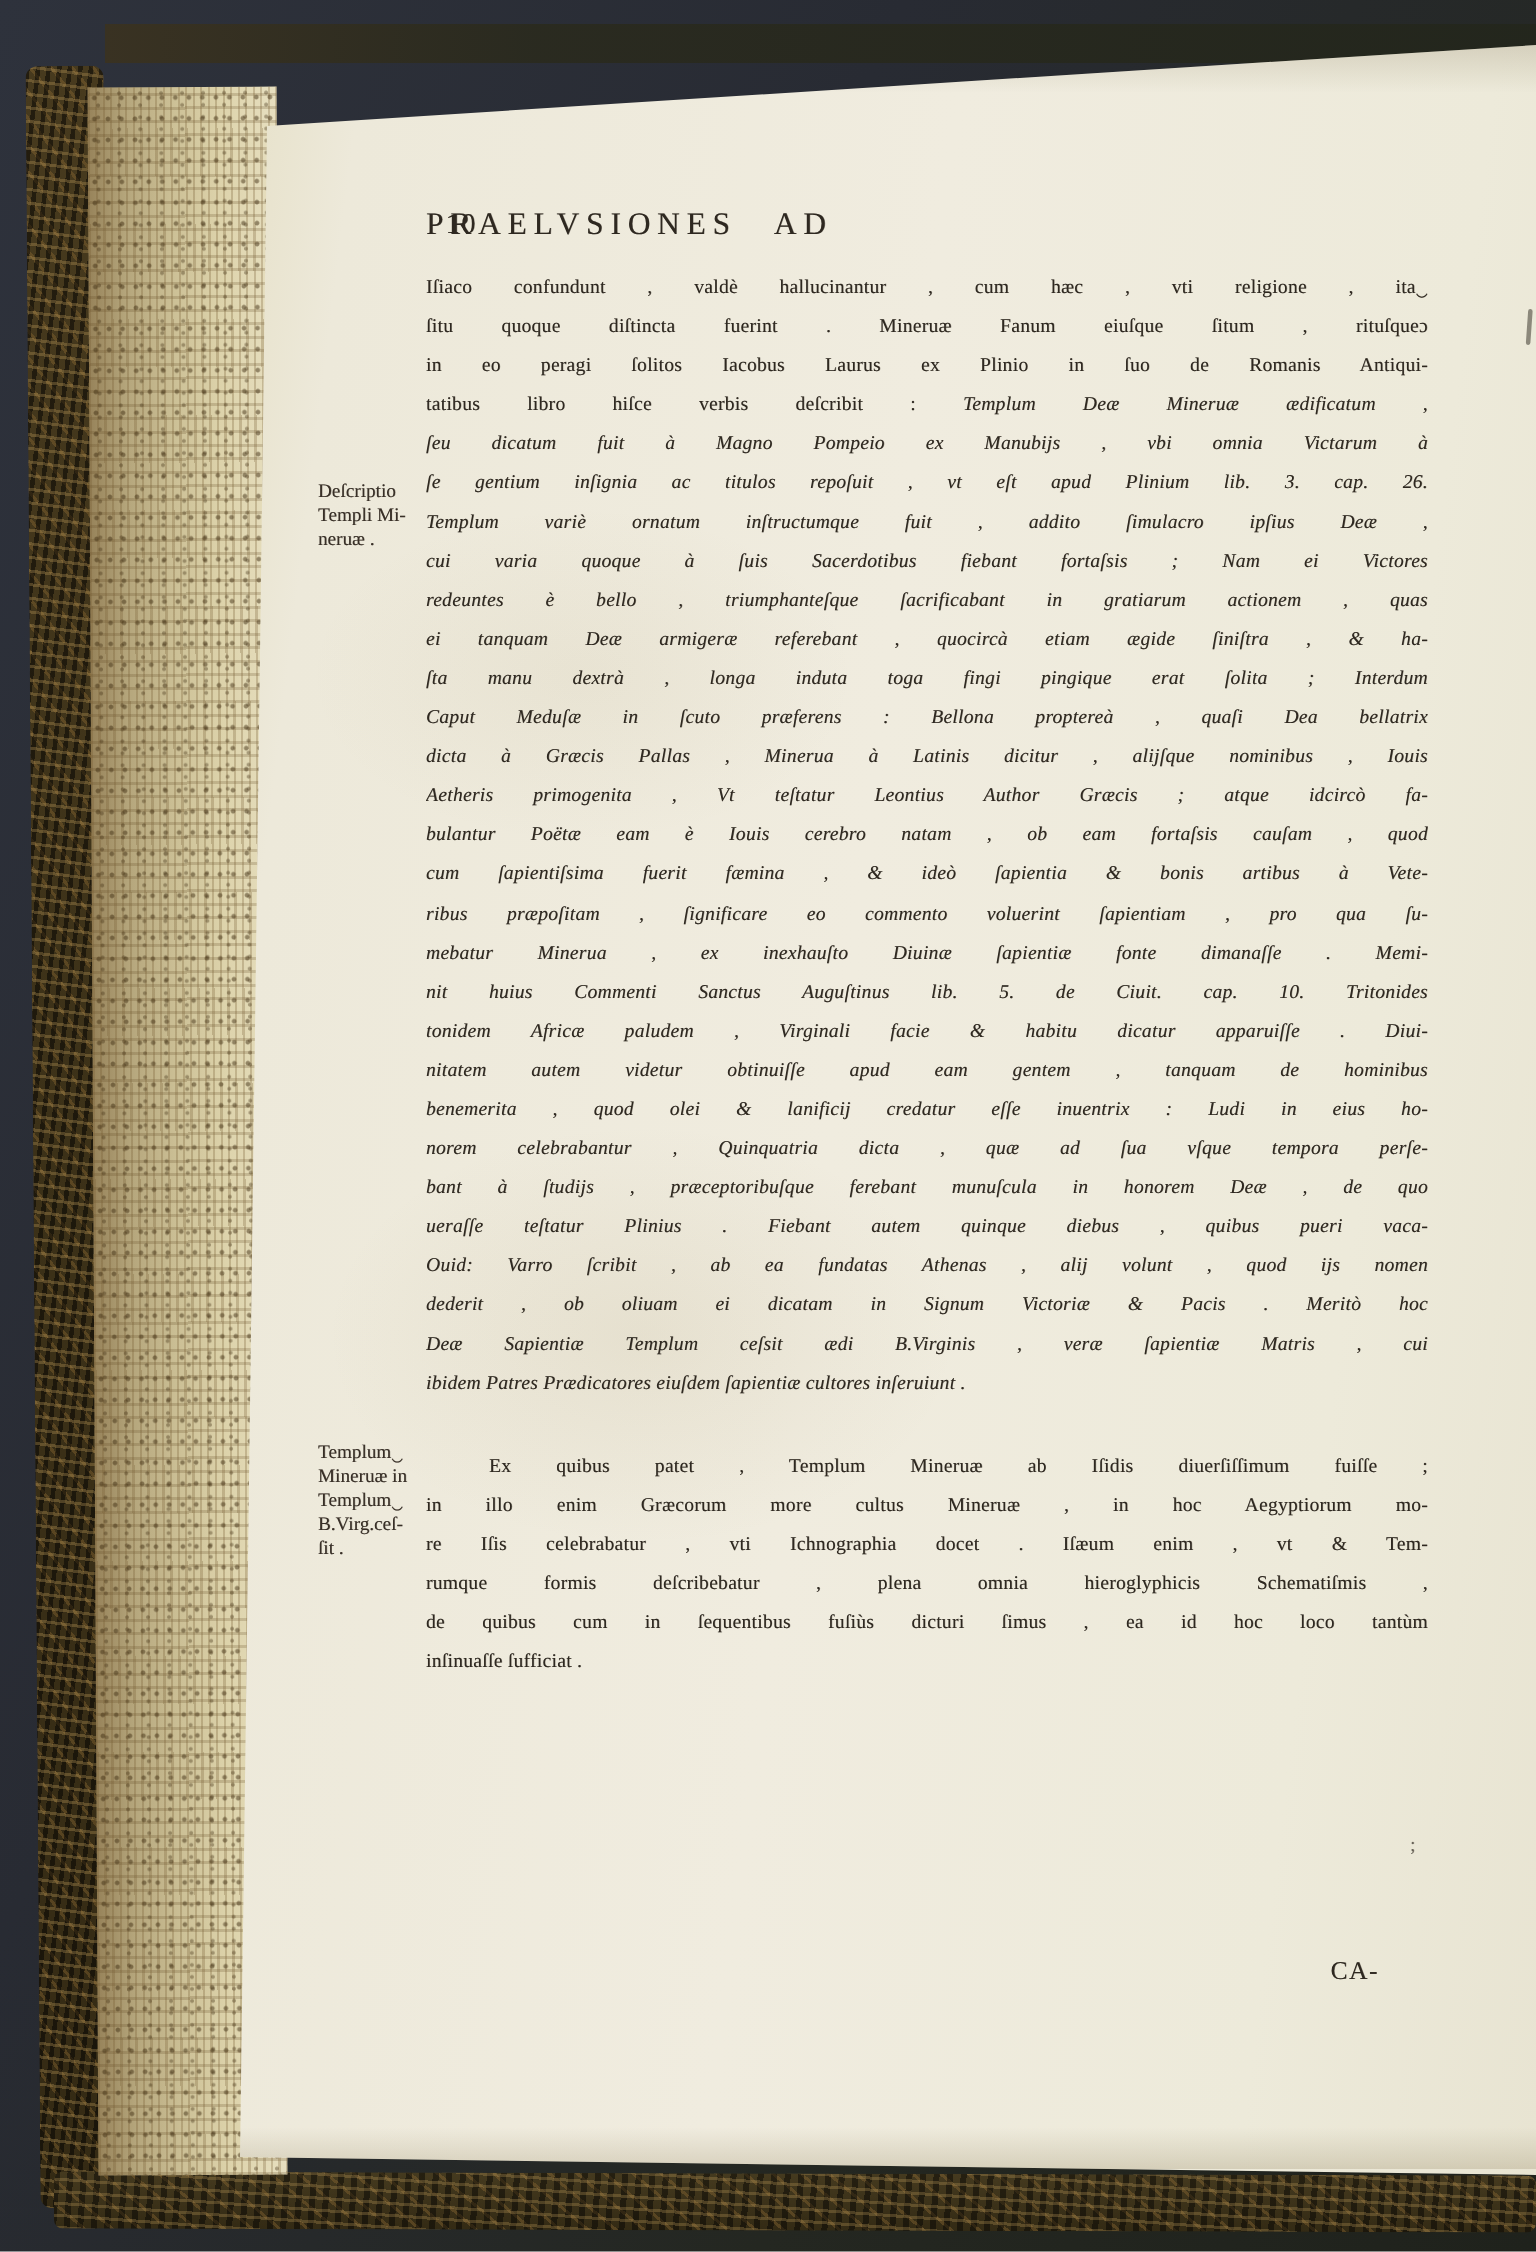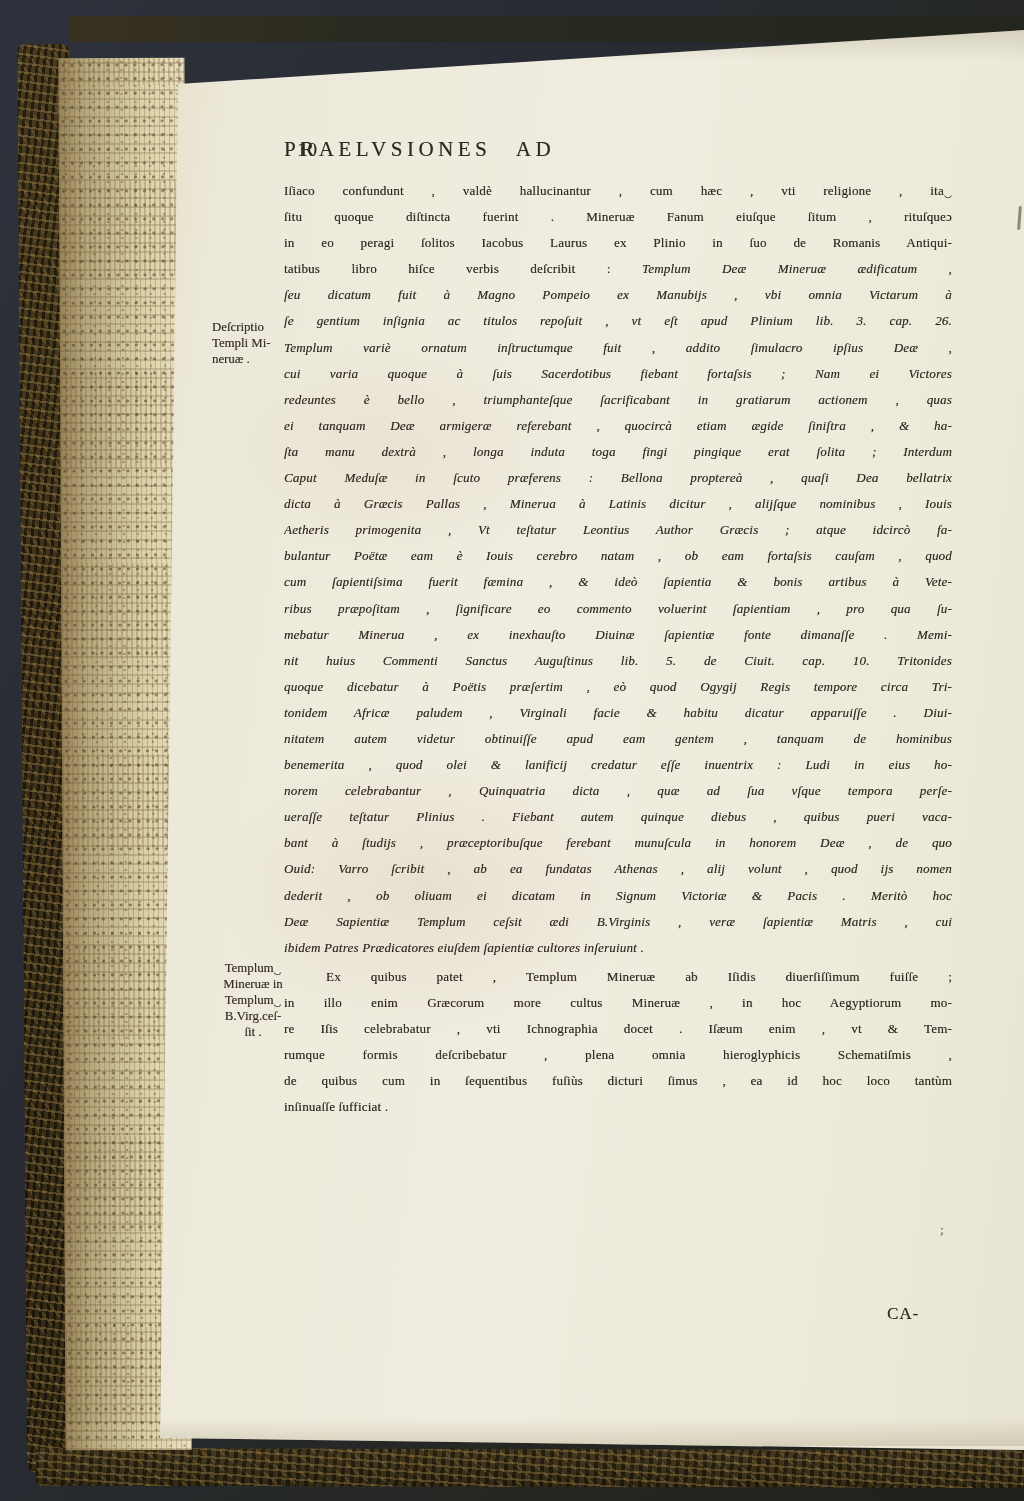--- a/index.html
+++ b/index.html
@@ -79,21 +79,21 @@
   }
   .tline.last{text-align-last:left;}
   .tline.indent{text-indent:42px;}
   .it{font-style:italic;}
   .mnote{
     position:absolute;left:201px;width:82px;font-size:12.8px;line-height:15.9px;
     color:#382f27;
     margin-left:11px;
   }
   #mnote1{top:320px;}
-  #mnote2{top:961px;text-align:center;}
+  #mnote2{top:961px;}
   .catchword{position:absolute;left:887px;top:1304px;font-size:17px;letter-spacing:1px;}
   .stray{position:absolute;left:940px;top:1222px;font-size:13px;opacity:.7;}
   .nick{
     position:absolute;right:3px;top:206px;width:3px;height:24px;
     background:rgba(44,40,30,.5);transform:rotate(4deg);border-radius:2px;
   }
 </style>
 </head>
 <body>
 
@@ -133,27 +133,26 @@
       <div class="tline"><span class="it">ei tanquam Deæ armigeræ referebant , quocircà etiam ægide ſiniſtra , &amp; ha-</span></div>
       <div class="tline"><span class="it">ſta manu dextrà , longa induta toga fingi pingique erat ſolita ; Interdum</span></div>
       <div class="tline"><span class="it">Caput Meduſæ in ſcuto præferens : Bellona proptereà , quaſi Dea bellatrix</span></div>
       <div class="tline"><span class="it">dicta à Græcis Pallas , Minerua à Latinis dicitur , alijſque nominibus , Iouis</span></div>
       <div class="tline"><span class="it">Aetheris primogenita , Vt teſtatur Leontius Author Græcis ; atque idcircò fa-</span></div>
       <div class="tline"><span class="it">bulantur Poëtæ eam è Iouis cerebro natam , ob eam fortaſsis cauſam , quod</span></div>
       <div class="tline"><span class="it">cum ſapientiſsima fuerit fæmina , &amp; ideò ſapientia &amp; bonis artibus à Vete-</span></div>
       <div class="tline"><span class="it">ribus præpoſitam , ſignificare eo commento voluerint ſapientiam , pro qua ſu-</span></div>
       <div class="tline"><span class="it">mebatur Minerua , ex inexhauſto Diuinæ ſapientiæ fonte dimanaſſe . Memi-</span></div>
       <div class="tline"><span class="it">nit huius Commenti Sanctus Auguſtinus lib. 5. de Ciuit. cap. 10. Tritonides</span></div>
-      <div class="tline"><span class="it">quoque dicebatur à Poëtis præſertim , eò quod Ogygij Regis tempore circa Tri-</span></div>
       <div class="tline"><span class="it">tonidem Africæ paludem , Virginali facie &amp; habitu dicatur apparuiſſe . Diui-</span></div>
       <div class="tline"><span class="it">nitatem autem videtur obtinuiſſe apud eam gentem , tanquam de hominibus</span></div>
       <div class="tline"><span class="it">benemerita , quod olei &amp; lanificij credatur eſſe inuentrix : Ludi in eius ho-</span></div>
       <div class="tline"><span class="it">norem celebrabantur , Quinquatria dicta , quæ ad ſua vſque tempora perſe-</span></div>
+      <div class="tline"><span class="it">bant à ſtudijs , præceptoribuſque ferebant munuſcula in honorem Deæ , de quo</span></div>
       <div class="tline"><span class="it">ueraſſe teſtatur Plinius . Fiebant autem quinque diebus , quibus pueri vaca-</span></div>
-      <div class="tline"><span class="it">bant à ſtudijs , præceptoribuſque ferebant munuſcula in honorem Deæ , de quo</span></div>
       <div class="tline"><span class="it">Ouid: Varro ſcribit , ab ea fundatas Athenas , alij volunt , quod ijs nomen</span></div>
       <div class="tline"><span class="it">dederit , ob oliuam ei dicatam in Signum Victoriæ &amp; Pacis . Meritò hoc</span></div>
       <div class="tline"><span class="it">Deæ Sapientiæ Templum ceſsit ædi B.Virginis , veræ ſapientiæ Matris , cui</span></div>
       <div class="tline last"><span class="it">ibidem Patres Prædicatores eiuſdem ſapientiæ cultores inſeruiunt .</span></div>
     </div>
   <div id="para2" class="col">
       <div class="tline indent"><span class="ro">Ex quibus patet , Templum Mineruæ ab Iſidis diuerſiſſimum fuiſſe ;</span></div>
       <div class="tline"><span class="ro">in illo enim Græcorum more cultus Mineruæ , in hoc Aegyptiorum mo-</span></div>
       <div class="tline"><span class="ro">re Iſis celebrabatur , vti Ichnographia docet . Iſæum enim , vt &amp; Tem-</span></div>
       <div class="tline"><span class="ro">rumque formis deſcribebatur , plena omnia hieroglyphicis Schematiſmis ,</span></div>

